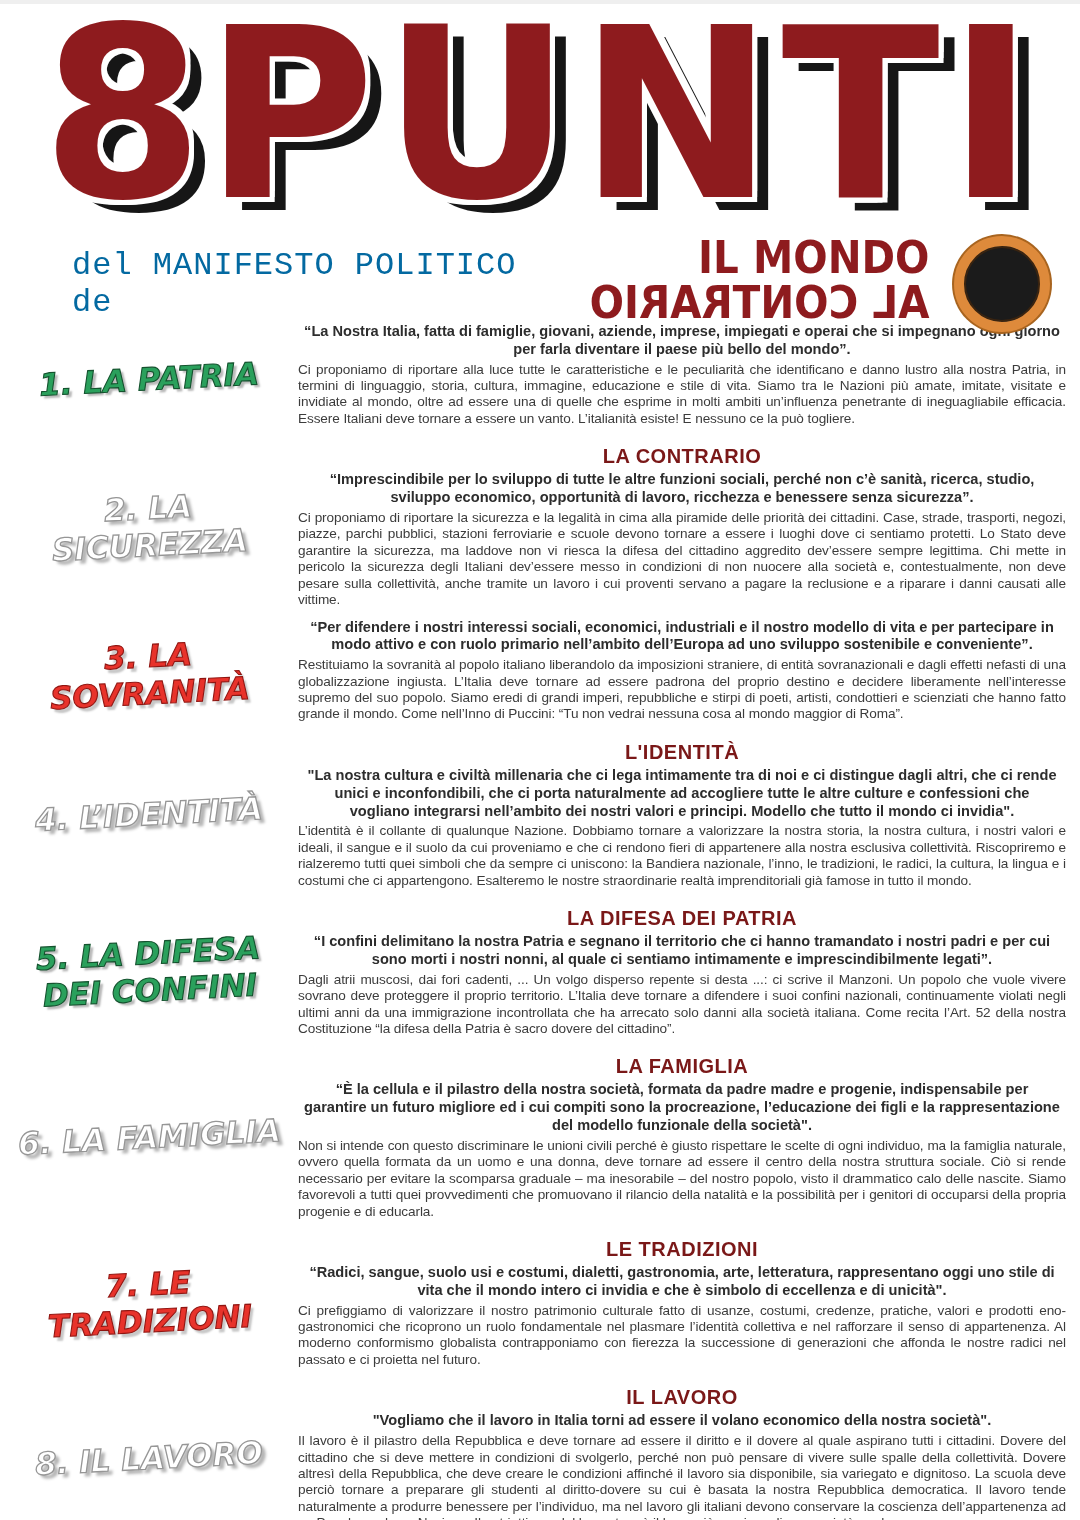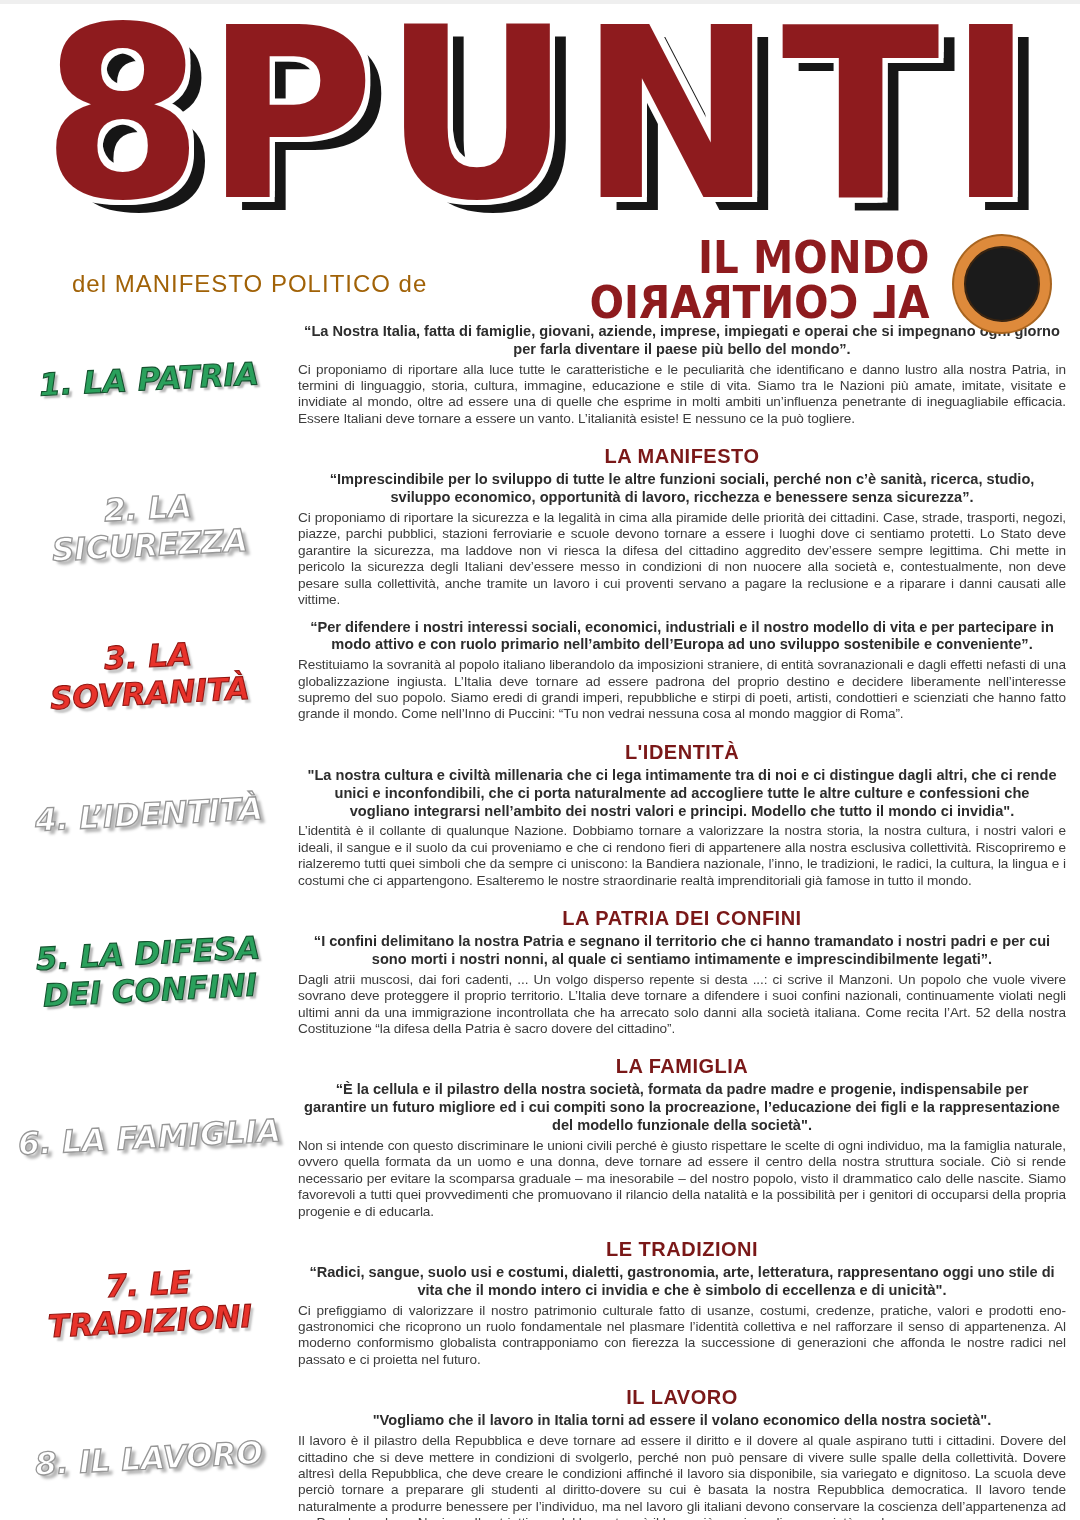--- a/index.html
+++ b/index.html
@@ -28,22 +28,22 @@
       16px 13px 0 #161616;
     transform:scaleY(1.02);
     white-space:nowrap;
   }
   .big-word{letter-spacing:8px;}
   .sub-row{
     display:flex;align-items:center;justify-content:space-between;
     padding:8px 30px 0 72px;
   }
   .subtitle{
-    font-size:24px;color:#a16207;letter-spacing:1px;
-    font-family:Liberation Sans, sans-serif;
+    font-size:32px;color:#0369a1;letter-spacing:1px;
+    font-family:Liberation Mono, monospace;
   }
   .logo{display:flex;align-items:flex-start;gap:24px;}
   .logo-text{
     text-align:right;color:#8E1B1E;font-weight:bold;
     font-family:"DejaVu Sans", sans-serif;
     font-size:44px;line-height:1.02;letter-spacing:0px;
     transform:scaleX(0.92);transform-origin:right center;
     white-space:nowrap;
   }
   .mirror{display:inline-block;transform:scaleX(-1);}
@@ -115,21 +115,21 @@
       <p class="quote">“La Nostra Italia, fatta di famiglie, giovani, aziende, imprese, impiegati e operai che si impegnano ogni giorno per farla diventare il paese più bello del mondo”.</p>
       <p class="body-text">Ci proponiamo di riportare alla luce tutte le caratteristiche e le peculiarità che identificano e danno lustro alla nostra Patria, in termini di linguaggio, storia, cultura, immagine, educazione e stile di vita. Siamo tra le Nazioni più amate, imitate, visitate e invidiate al mondo, oltre ad essere una di quelle che esprime in molti ambiti un’influenza penetrante di ineguagliabile efficacia. Essere Italiani deve tornare a essere un vanto. L’italianità esiste! E nessuno ce la può togliere.</p>
     </div>
   </section>
 
   <section class="point">
     <div class="side">
       <div class="side-label c-white">2. LA SICUREZZA</div>
     </div>
     <div class="content">
-      <h2 class="sec-title">LA MANIFESTO</h2>
+      <h2 class="sec-title">LA CONTRARIO</h2>
       <p class="quote">“Imprescindibile per lo sviluppo di tutte le altre funzioni sociali, perché non c’è sanità, ricerca, studio, sviluppo economico, opportunità di lavoro, ricchezza e benessere senza sicurezza”.</p>
       <p class="body-text">Ci proponiamo di riportare la sicurezza e la legalità in cima alla piramide delle priorità dei cittadini. Case, strade, trasporti, negozi, piazze, parchi pubblici, stazioni ferroviarie e scuole devono tornare a essere i luoghi dove ci sentiamo protetti. Lo Stato deve garantire la sicurezza, ma laddove non vi riesca la difesa del cittadino aggredito dev’essere sempre legittima. Chi mette in pericolo la sicurezza degli Italiani dev’essere messo in condizioni di non nuocere alla società e, contestualmente, non deve pesare sulla collettività, anche tramite un lavoro i cui proventi servano a pagare la reclusione e a riparare i danni causati alle vittime.</p>
     </div>
   </section>
 
   <section class="point">
     <div class="side">
       <div class="side-label c-red">3. LA SOVRANITÀ</div>
     </div>
     <div class="content">
@@ -147,21 +147,21 @@
       <p class="quote">"La nostra cultura e civiltà millenaria che ci lega intimamente tra di noi e ci distingue dagli altri, che ci rende unici e inconfondibili, che ci porta naturalmente ad accogliere tutte le altre culture e confessioni che vogliano integrarsi nell’ambito dei nostri valori e principi. Modello che tutto il mondo ci invidia".</p>
       <p class="body-text">L’identità è il collante di qualunque Nazione. Dobbiamo tornare a valorizzare la nostra storia, la nostra cultura, i nostri valori e ideali, il sangue e il suolo da cui proveniamo e che ci rendono fieri di appartenere alla nostra esclusiva collettività. Riscopriremo e rialzeremo tutti quei simboli che da sempre ci uniscono: la Bandiera nazionale, l’inno, le tradizioni, le radici, la cultura, la lingua e i costumi che ci appartengono. Esalteremo le nostre straordinarie realtà imprenditoriali già famose in tutto il mondo.</p>
     </div>
   </section>
 
   <section class="point">
     <div class="side">
       <div class="side-label c-green">5. LA DIFESA DEI CONFINI</div>
     </div>
     <div class="content">
-      <h2 class="sec-title">LA PATRIA DEI CONFINI</h2>
+      <h2 class="sec-title">LA DIFESA DEI PATRIA</h2>
       <p class="quote">“I confini delimitano la nostra Patria e segnano il territorio che ci hanno tramandato i nostri padri e per cui sono morti i nostri nonni, al quale ci sentiamo intimamente e imprescindibilmente legati”.</p>
       <p class="body-text">Dagli atrii muscosi, dai fori cadenti, ... Un volgo disperso repente si desta ...: ci scrive il Manzoni. Un popolo che vuole vivere sovrano deve proteggere il proprio territorio. L’Italia deve tornare a difendere i suoi confini nazionali, continuamente violati negli ultimi anni da una immigrazione incontrollata che ha arrecato solo danni alla società italiana. Come recita l’Art. 52 della nostra Costituzione “la difesa della Patria è sacro dovere del cittadino”.</p>
     </div>
   </section>
 
   <section class="point">
     <div class="side">
       <div class="side-label c-white">6. LA FAMIGLIA</div>
     </div>
     <div class="content">

